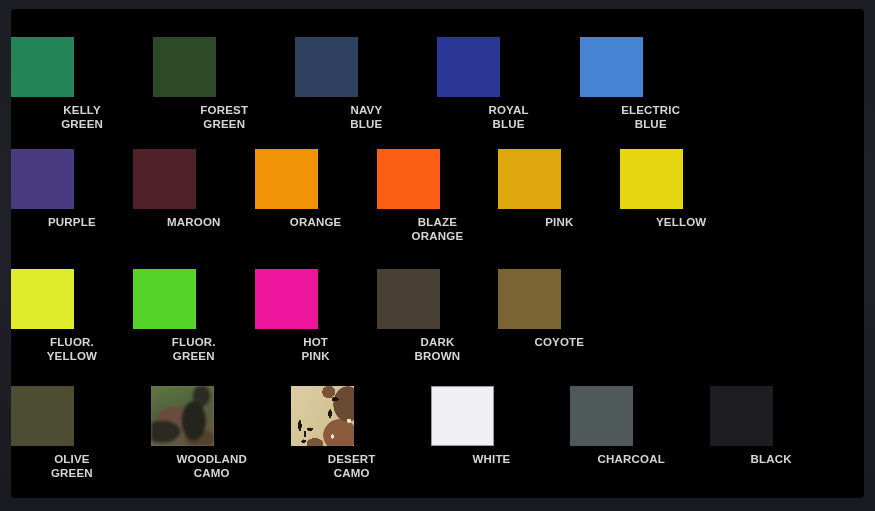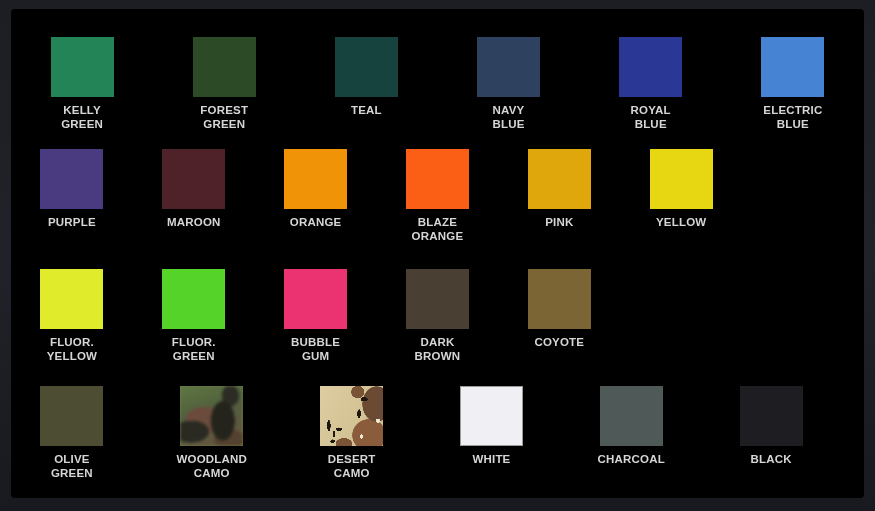--- a/index.html
+++ b/index.html
@@ -34,21 +34,20 @@
     display: flex;
     width: 100%;
   }
 
   .swatch-row.row-6 .swatch-cell { width: 16.6666%; }
   .swatch-row.row-7 .swatch-cell { width: 14.2857%; }
 
   .swatch-cell {
     display: flex;
     flex-direction: column;
-    align-items: center;
   }
 
   .row-1 { height: 133px; padding-top: 21px; }
   .row-2 { height: 120px; text-decoration: underline; }
   .row-3 { height: 117px; }
   .row-4 { height: 118px; gap: 18px; }
 
   .swatch-chip {
     width: 63px;
     height: 60px;
@@ -132,24 +131,20 @@
           <div class="swatch-chip" style="background: rgb(34, 132, 87);"></div>
           <div class="swatch-label">KELLY
 GREEN</div>
         </div>
         <div class="swatch-cell">
           <div class="swatch-chip" style="background: rgb(44, 74, 37);"></div>
           <div class="swatch-label">FOREST
 GREEN</div>
         </div>
         <div class="swatch-cell">
-          <div class="swatch-chip" style="background: rgb(23, 67, 63);"></div>
-          <div class="swatch-label">TEAL</div>
-        </div>
-        <div class="swatch-cell">
           <div class="swatch-chip" style="background: rgb(46, 66, 96);"></div>
           <div class="swatch-label">NAVY
 BLUE</div>
         </div>
         <div class="swatch-cell">
           <div class="swatch-chip" style="background: rgb(43, 55, 149);"></div>
           <div class="swatch-label">ROYAL
 BLUE</div>
         </div>
         <div class="swatch-cell">
@@ -190,23 +185,23 @@
           <div class="swatch-chip" style="background: rgb(224, 236, 43);"></div>
           <div class="swatch-label">FLUOR.
 YELLOW</div>
         </div>
         <div class="swatch-cell">
           <div class="swatch-chip" style="background: rgb(86, 211, 40);"></div>
           <div class="swatch-label">FLUOR.
 GREEN</div>
         </div>
         <div class="swatch-cell">
-          <div class="swatch-chip" style="background: rgb(234, 51, 112);"></div>
-          <div class="swatch-label">BUBBLE
-GUM</div>
+          <div class="swatch-chip" style="background: rgb(237, 21, 156);"></div>
+          <div class="swatch-label">HOT
+PINK</div>
         </div>
         <div class="swatch-cell">
           <div class="swatch-chip" style="background: rgb(74, 63, 51);"></div>
           <div class="swatch-label">DARK
 BROWN</div>
         </div>
         <div class="swatch-cell">
           <div class="swatch-chip" style="background: rgb(123, 101, 52);"></div>
           <div class="swatch-label">COYOTE</div>
         </div>

